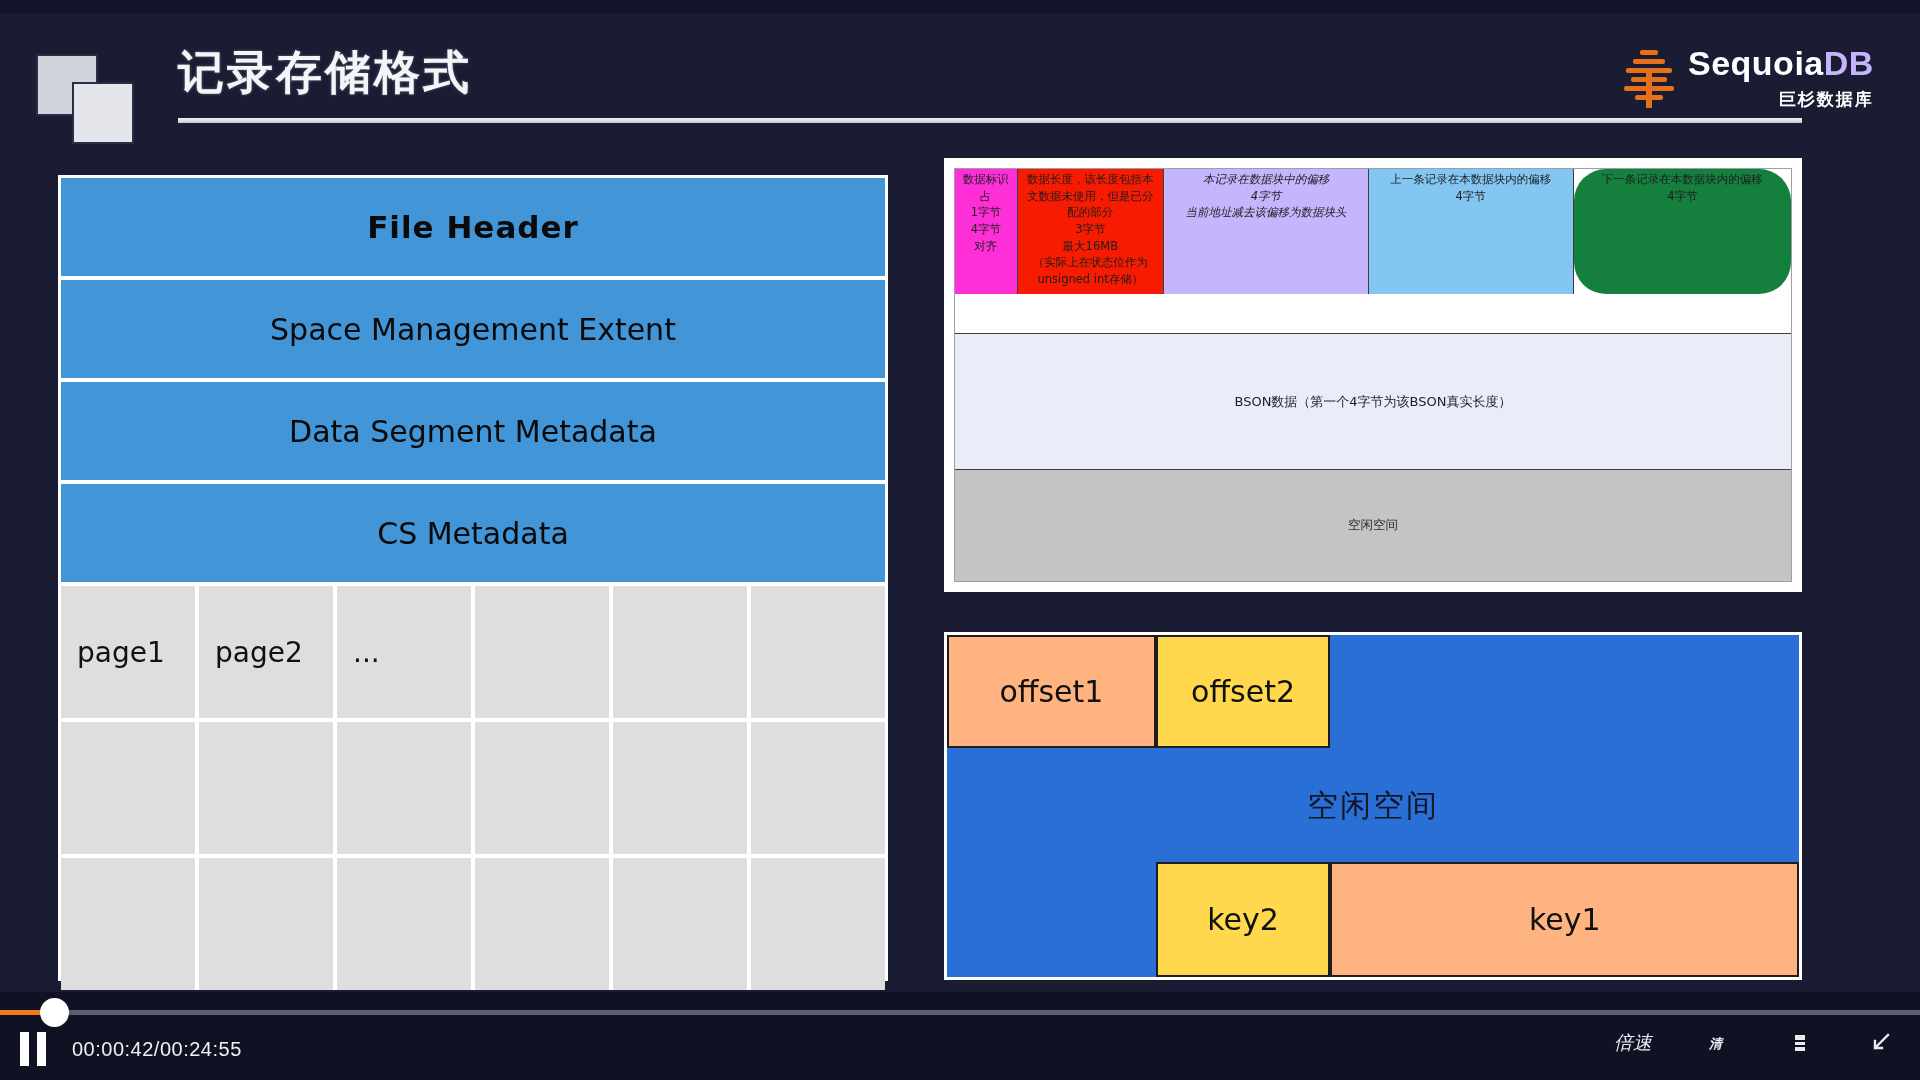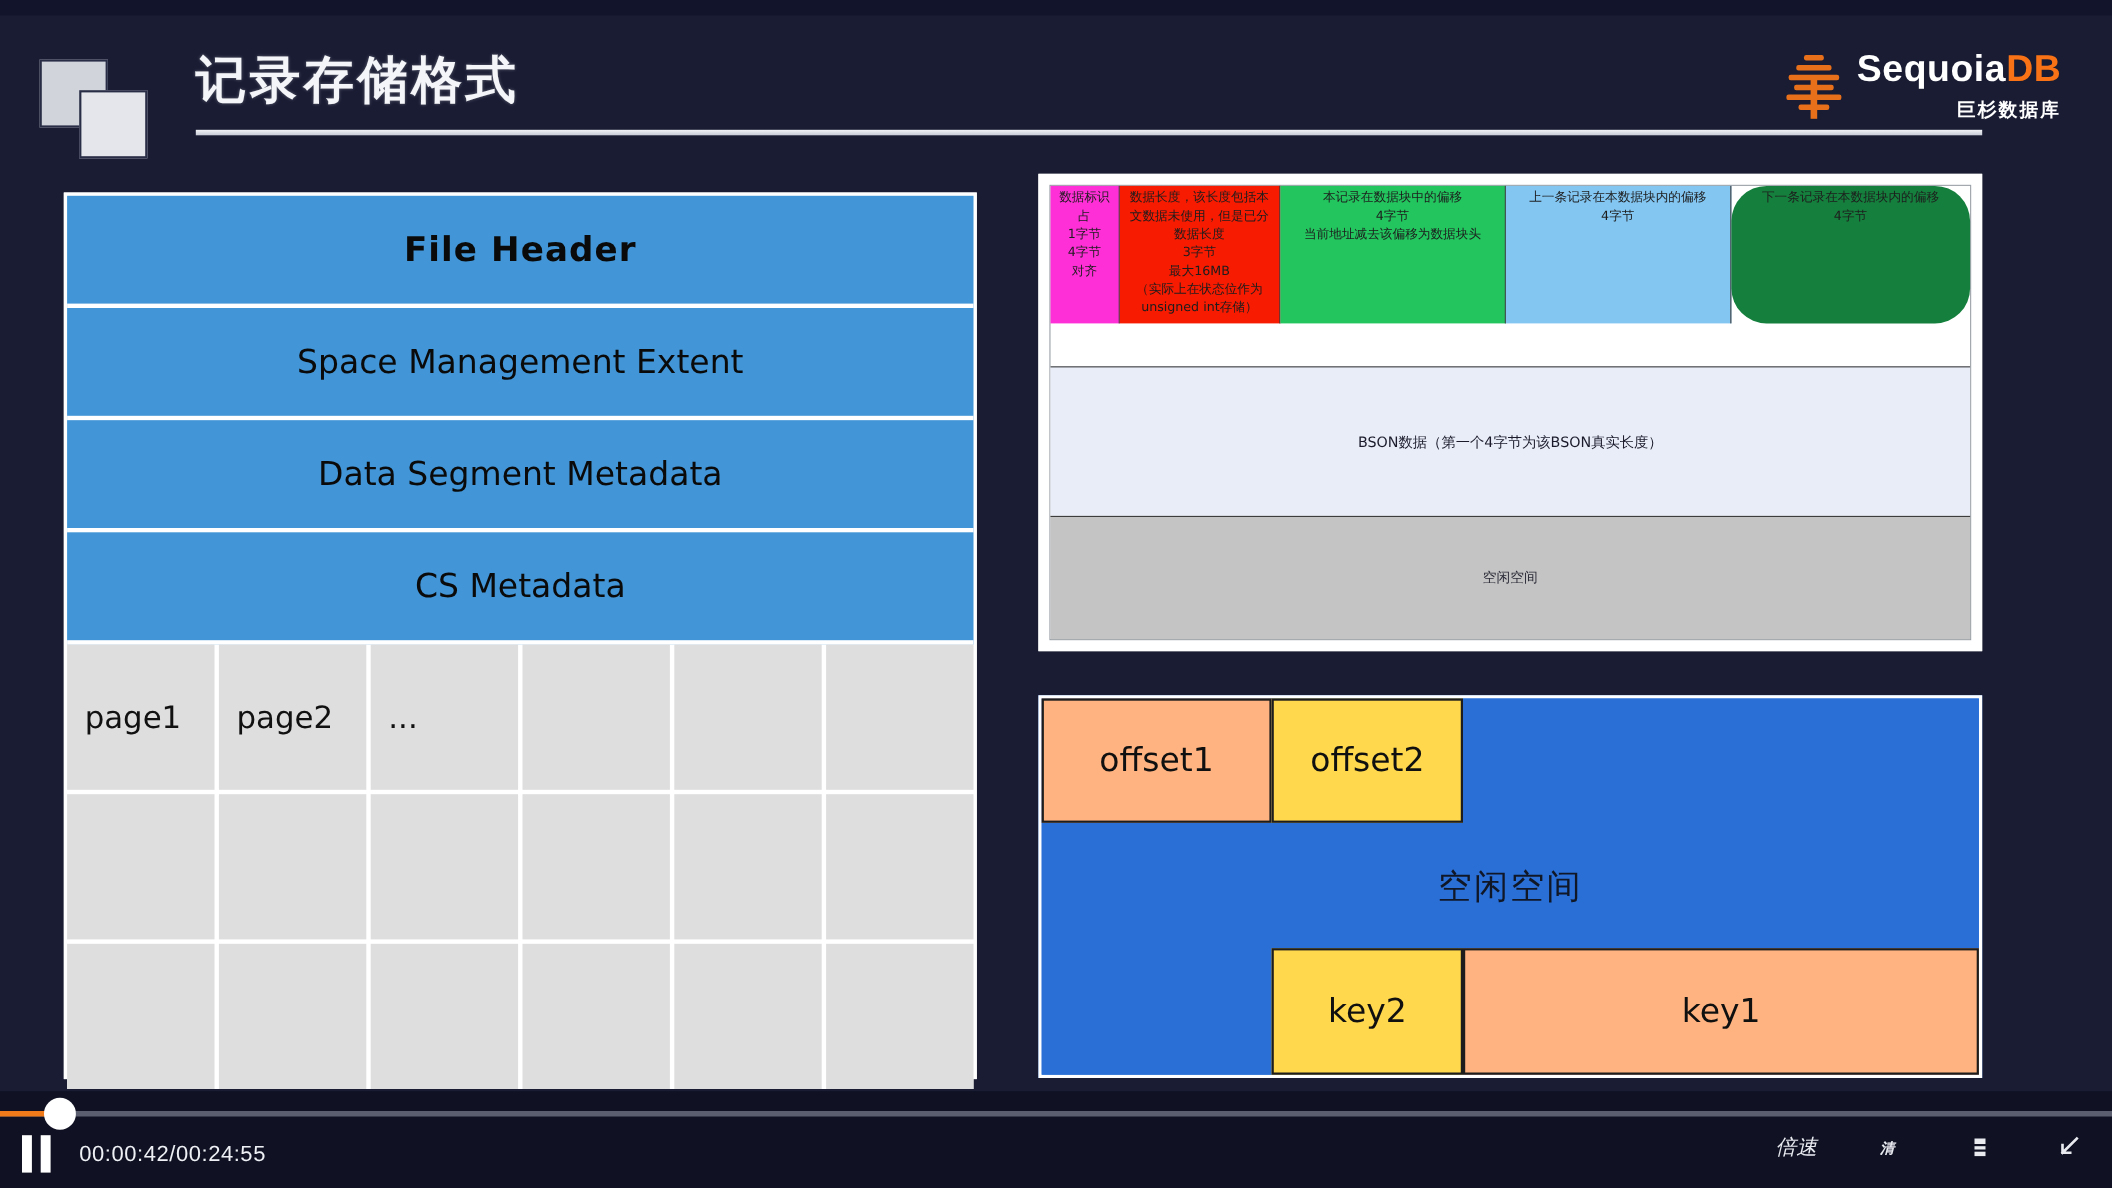--- a/index.html
+++ b/index.html
@@ -30,21 +30,21 @@
   }
   .title-rule { margin-top: 14px; width: 1624px; height: 5px;
     background: linear-gradient(to bottom,#f2f3f7 0%, #c8cbd6 100%); }
 
   
   .brand { position: absolute; right: 54px; top: 26px; width: 250px; height: 86px; }
   .brand-tree { position:absolute; left:0; top:6px; width:66px; height:64px; }
   .brand-text { position:absolute; left:72px; top:6px; }
   .brand-name { font-size: 34px; font-weight: 700; letter-spacing: .5px; line-height: 1; }
   .brand-name .w { color:#ffffff; }
-  .brand-name .o { color:#f97316; }
+  .brand-name .o { color:#c4b5fd; }
   .brand-cn { margin-top: 8px; font-size: 17px; font-weight: 700; color:#ffffff;
     letter-spacing: 2px; text-align: right;
     font-family: "DejaVu Sans","Liberation Sans",sans-serif; }
 
   
   .fig-left { position: absolute; left: 58px; top: 175px; width: 830px; height: 806px;
     background: #ffffff; border: 3px solid #ffffff; }
   .blue-bar { background: #4295d6; color:#0a0a0a; display:flex;
     align-items:center; justify-content:center;
     font-size: 30px; font-weight: 400;
@@ -183,27 +183,27 @@
           <div class="rt-seg" style="background: rgb(255, 47, 216); flex: 0 0 7.5%;">
             <div>数据标识</div>
             <div>占</div>
             <div>1字节</div>
             <div>4字节</div>
             <div>对齐</div>
           </div>
           <div class="rt-seg" style="background: rgb(247, 27, 2); flex: 0 0 17.5%;">
             <div>数据长度，该长度包括本</div>
             <div>文数据未使用，但是已分</div>
-            <div>数据长度</div>
+            <div>配的部分</div>
             <div>3字节</div>
             <div>最大16MB</div>
             <div>（实际上在状态位作为</div>
             <div>unsigned int存储）</div>
           </div>
-          <div class="rt-seg" style="background: #22c55e; flex: 0 0 24.5%;">
+          <div class="rt-seg" style="background: #c4b5fd; flex: 0 0 24.5%; font-style: italic;">
             <div>本记录在数据块中的偏移</div>
             <div>4字节</div>
             <div>当前地址减去该偏移为数据块头</div>
           </div>
           <div class="rt-seg" style="background: rgb(131, 198, 242); flex: 0 0 24.5%;">
             <div>上一条记录在本数据块内的偏移</div>
             <div>4字节</div>
           </div>
           <div class="rt-seg" style="background: #15803d; flex: 0 0 26%; border-radius: 32px;">
             <div>下一条记录在本数据块内的偏移</div>

